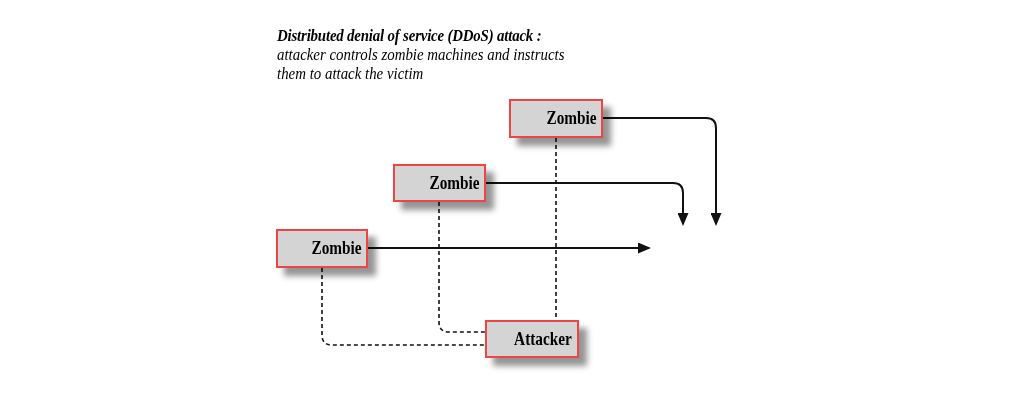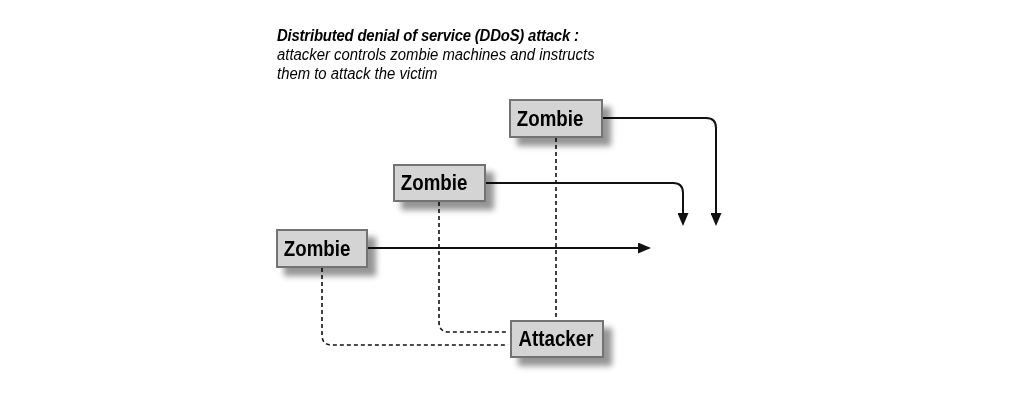--- a/index.html
+++ b/index.html
@@ -1,42 +1,42 @@
 <!DOCTYPE html>
 <html><head>
 <meta charset="utf-8">
 <style>
   html,body{margin:0;padding:0;background:#ffffff;}
   .canvas{
     position:relative;width:1024px;height:401px;background:#ffffff;
-    font-family:Liberation Sans, sans-serif;overflow:hidden;
+    font-family:Liberation Serif, serif;overflow:hidden;
   }
   .caption{
     position:absolute;left:277px;top:26px;
     font-style:italic;font-size:16px;line-height:19px;color:#000;
     transform:scaleX(.93);transform-origin:0 0;white-space:nowrap;
   }
   .caption .t1{font-weight:bold;letter-spacing:-0.2px;}
   .wires{position:absolute;left:0;top:0;}
   .wire{fill:none;stroke:#111111;stroke-width:2px;}
   .wire.dashed{stroke-width:1.6px;stroke-dasharray:4 3;}
   .node{
     position:absolute;box-sizing:border-box;
-    display:flex;align-items:center;justify-content:flex-start;
-    background:#d4d4d4;border:2px solid #737373;
+    display:flex;align-items:center;justify-content:flex-end;
+    background:#d4d4d4;border:2px solid #ef4444;
     box-shadow:8px 8px 6px rgba(0,0,0,.42);
-    font-weight:bold;font-size:22px;color:#000;
+    font-weight:bold;font-size:18px;color:#000;
   }
   .node .lbl{display:inline-block;transform:scaleX(.85);white-space:nowrap;}
   .node.victim{background:#f4f4f4;}
   .n-zombie-top{left:509px;top:99px;width:94px;height:39px;}
   .n-zombie-middle{left:393px;top:164px;width:93px;height:38px;}
   .n-zombie-left{left:276px;top:229px;width:92px;height:39px;}
   .n-victim{left:654px;top:228px;width:92px;height:40px;}
-  .n-attacker{left:510px;top:320px;width:94px;height:38px;}
+  .n-attacker{left:485px;top:320px;width:94px;height:38px;}
 </style>
 </head>
 <body>
 
 <div class="canvas">
 
   <div class="caption">
     <div class="t1">Distributed denial of service (DDoS) attack :</div>
     <div class="t2">attacker controls zombie machines and instructs</div>
     <div class="t3">them to attack the victim</div>

